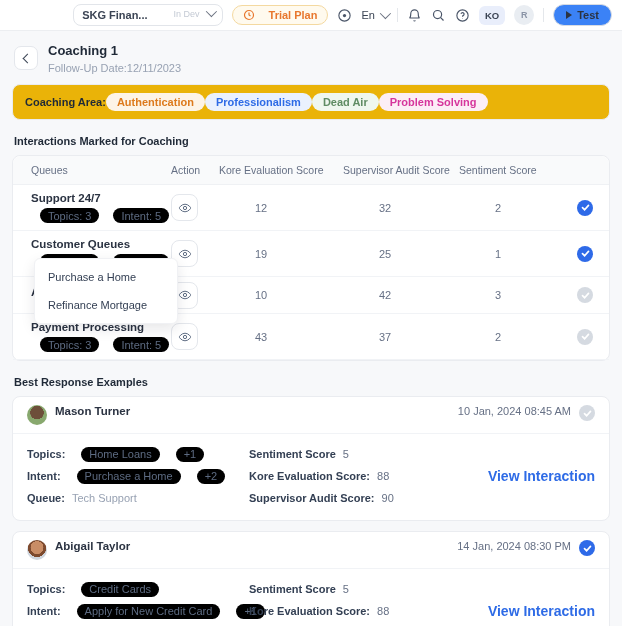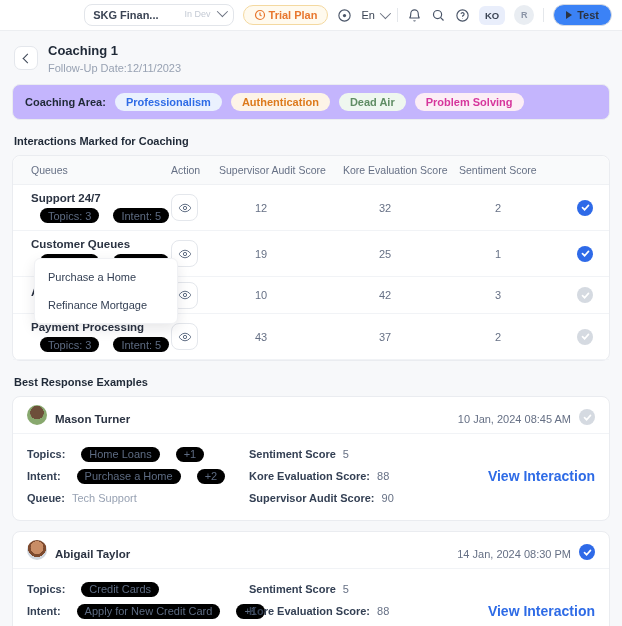--- a/index.html
+++ b/index.html
@@ -5,38 +5,38 @@
   * { margin:0; padding:0; box-sizing:border-box; }
   html,body { width:622px; height:626px; overflow:hidden; }
   body { font-family:"Liberation Sans", sans-serif; background:#f7f8fa; color:#1f2937; font-size:11px; }
 
   
   .topbar { height:31px; background:#fff; border-bottom:1px solid #eceef1; display:flex; align-items:center; justify-content:flex-end; padding-right:10px; gap:9px; }
   .app-selector { display:flex; gap:6px; border:1px solid #e2e5ea; border-radius:8px; padding:4px 8px; background:#fff; cursor:pointer; }
   .app-name { font-size:11px; font-weight:700; color:#3b4454; }
   .app-env { font-size:9px; color:#c4cad4;margin-left:20px; }
   .chev { width:8px; height:8px; border-right:1.4px solid #6b7280; border-bottom:1.4px solid #6b7280; transform:rotate(45deg) translateY(-2px); display:inline-block; }
-  .trial-badge { display:flex; align-items:center; gap:3px; border:1px solid #f4d9a0; background:#fffaee; color:#e8772e; border-radius:12px; padding:3px 10px; font-size:11px; font-weight:700;justify-content:flex-end; }
+  .trial-badge { display:flex; align-items:center; gap:14px; border:1px solid #f4d9a0; background:#fffaee; color:#e8772e; border-radius:12px; padding:3px 10px; font-size:11px; font-weight:700;justify-content:flex-end; }
   .icon-btn { display:flex; align-items:center; justify-content:center; background:none; border:none; cursor:pointer; padding:0; }
   .lang { display:flex; align-items:center; gap:5px; font-size:11px; color:#3b4454; cursor:pointer; }
   .tb-div { width:1px; height:14px; background:#e4e7eb; }
   .avatar-ko { background:#e9eefb; color:#3b4454; font-size:9.5px; font-weight:700; border-radius:6px; padding:4px 6px; cursor:pointer; }
   .avatar-r { background:#e9edf2; color:#8a94a6; font-size:9px; font-weight:700; border-radius:50%; width:20px; height:20px; display:flex; align-items:center; justify-content:center; cursor:pointer; }
   .test-btn { display:flex; align-items:center; gap:5px; border:1px solid #d8dce3; border-radius:13px; background:#3b82f6; padding:4px 12px; font-size:11px; font-weight:600; color:#2b3342; cursor:pointer; }
   .play-tri { width:0; height:0; border-left:6px solid #2b3342; border-top:4px solid transparent; border-bottom:4px solid transparent; }
 
   
   .page { padding:10px 12px 0 12px; }
   .page-head { display:flex; align-items:flex-start; gap:10px; margin:2px 0 10px 2px; }
   .back-btn { width:24px; height:24px; background:#fff; border:1px solid #e4e7ec; border-radius:7px; display:flex; align-items:center; justify-content:center; cursor:pointer; margin-top:3px; }
   .back-glyph { width:7px; height:7px; border-left:1.6px solid #3b4454; border-bottom:1.6px solid #3b4454; transform:rotate(45deg); margin-left:2px; }
   .page-title { font-size:13px; font-weight:700; color:#1f2937; }
   .page-sub { font-size:11px; color:#98a2b3; margin-top:4px; }
 
-  .area-card { background:#c4b5fd; border:1px solid #eaecf0; border-radius:8px; padding:8px 12px; display:flex; align-items:center; gap:9px; }
+  .area-card { background:#eab308; border:1px solid #eaecf0; border-radius:8px; padding:8px 12px; display:flex; align-items:center; }
   .area-label { font-weight:700; font-size:11px; color:#1f2937; }
   .chip { border-radius:12px; padding:3px 11px; font-size:11px; font-weight:600; cursor:default; }
 
   .section-title { font-weight:700; font-size:11px; color:#1f2937; margin:15px 2px 8px 2px; }
 
   
   .table-card { background:#fff; border:1px solid #eaecf0; border-radius:8px; position:relative; }
   .t-grid { display:grid; grid-template-columns: 158px 48px 124px 116px 104px 1fr; align-items:center; }
   .t-head { background:#f9fafb; border-radius:8px 8px 0 0; border-bottom:1px solid #eff1f4; }
   .t-head > div { font-size:10.5px; color:#667085; padding:8px 0 8px 0; }
@@ -54,21 +54,21 @@
   .check-circle { width:16px; height:16px; border-radius:50%; display:flex; align-items:center; justify-content:center; cursor:pointer; }
   .check-circle svg { width:9px; height:9px; }
   .check-on { background:#2e6ae8; }
   .check-off { background:#d5dae1; }
 
   .dropdown { position:absolute; left:21px; top:102px; width:144px; background:#fff; border:1px solid #f0f1f4; border-radius:6px; box-shadow:0 5px 14px rgba(16,24,40,0.10); z-index:5; padding:4px 0; }
   .dd-item { font-size:11px; color:#344054; padding:8px 13px; cursor:pointer; }
 
   
   .resp-card { background:#fff; border:1px solid #eaecf0; border-radius:8px; margin-bottom:10px; }
-  .rc-head { display:flex; align-items:flex-end; gap:8px; padding:8px 14px; border-bottom:1px solid #f1f3f6; }
+  .rc-head { display:flex; align-items:flex-start; gap:8px; padding:8px 14px; border-bottom:1px solid #f1f3f6; }
   .rc-avatar { width:20px; height:20px; border-radius:50%; flex:none; }
   .av-1 { background:radial-gradient(circle at 50% 38%, #6d4f3a 0 42%, #88a86e 43%); }
   .av-2 { background:radial-gradient(circle at 50% 38%, #c98d66 0 40%, #7d4a2e 41% 58%, #cfd6de 59%); }
   .rc-name { font-size:11.5px; font-weight:700; color:#2b3342; }
   .rc-date { margin-left:auto; font-size:11px; color:#667085; }
   .rc-body { display:grid; grid-template-columns: 222px 1fr 118px; padding:8px 14px 10px 14px; }
   .kv-row { display:flex; align-items:center; gap:7px; min-height:20px; margin:2px 0; }
   .kv-label { font-weight:700; font-size:11px; color:#344054; flex:none; }
   .kv-val-gray { font-size:11px; color:#98a2b3; }
   .kv-val { font-size:11px; color:#667085; }
@@ -136,34 +136,34 @@
         <span class="back-glyph"></span>
       </button>
     <div>
       <div class="page-title">Coaching 1</div>
       <div class="page-sub">Follow-Up Date:12/11/2023</div>
     </div>
   </div>
 
   <div class="area-card">
     <span class="area-label">Coaching Area:</span>
+    <span class="chip" style="color: rgb(221, 122, 28); background: rgb(253, 244, 231);">Authentication</span>
     <span class="chip" style="color: rgb(46, 107, 230); background: rgb(234, 241, 254);">Professionalism</span>
-    <span class="chip" style="color: rgb(221, 122, 28); background: rgb(253, 244, 231);">Authentication</span>
     <span class="chip" style="color: rgb(95, 140, 99); background: rgb(239, 247, 239);">Dead Air</span>
     <span class="chip" style="color: rgb(214, 53, 156); background: rgb(252, 238, 246);">Problem Solving</span>
   </div>
 
   <div class="section-title">Interactions Marked for Coaching</div>
 
   <div class="table-card">
     <div class="t-grid t-head">
       <div>Queues</div>
       <div>Action</div>
+      <div>Kore Evaluation Score</div>
       <div>Supervisor Audit Score</div>
-      <div>Kore Evaluation Score</div>
       <div>Sentiment Score</div>
       <div></div>
     </div>
 
     <div class="t-grid t-row">
       <div class="q-cell">
         <div class="q-name">Support 24/7</div>
         <div class="q-pills">
           <span class="mini-pill">Topics: 3</span>
           <span class="mini-pill">Intent: 5</span>

